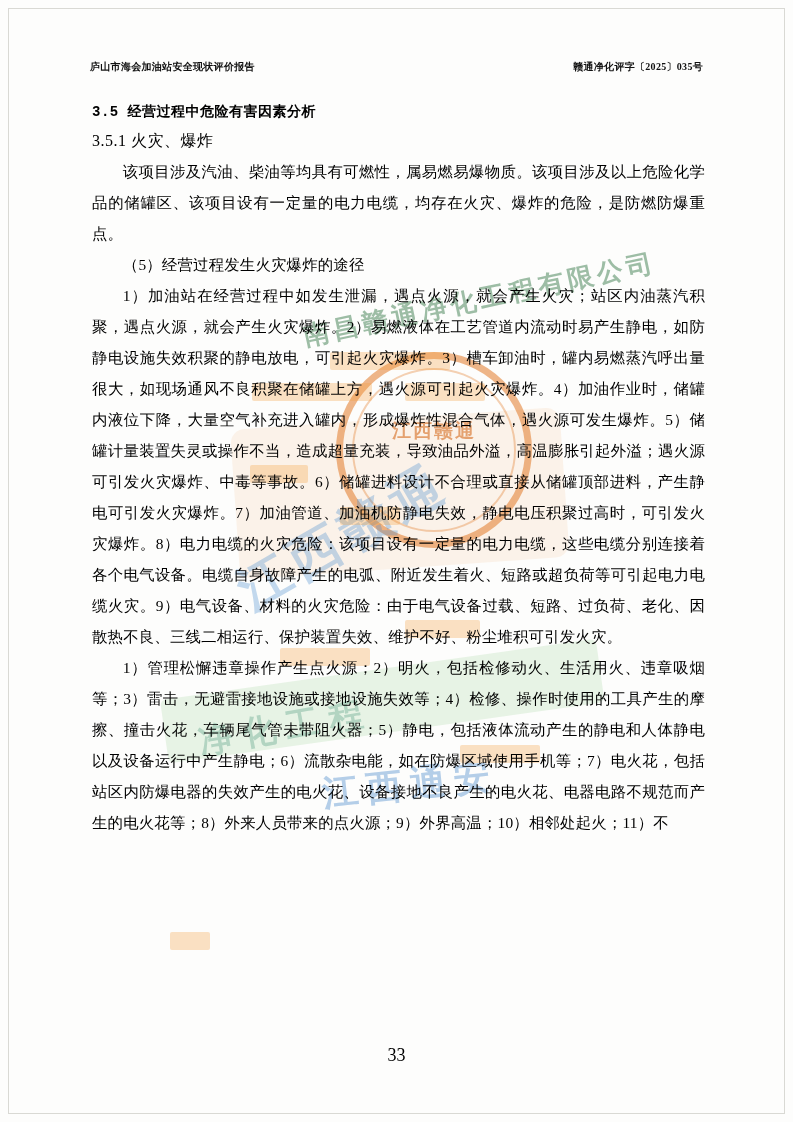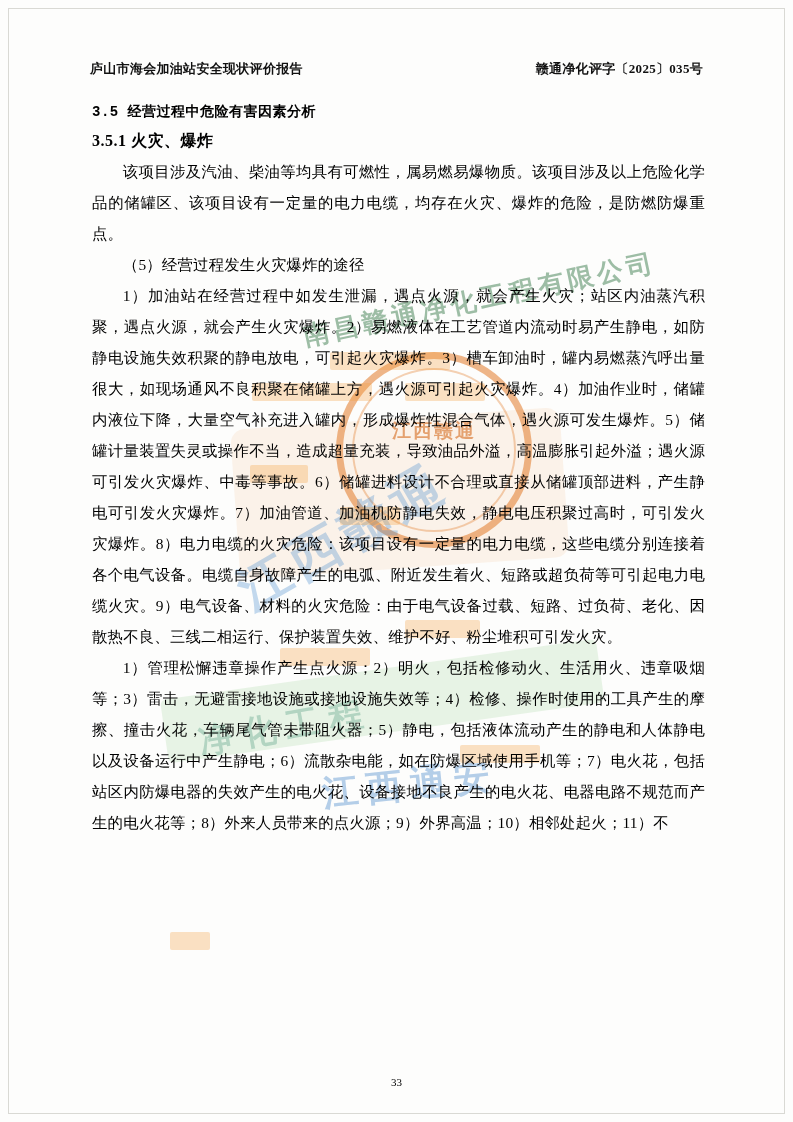--- a/index.html
+++ b/index.html
@@ -32,21 +32,21 @@
   }
 
   .header {
     position: absolute;
     left: 90px;
     right: 90px;
     top: 60px;
     display: flex;
     justify-content: space-between;
     align-items: baseline;
-    font-size: 13px;
+    font-size: 10px;
     font-weight: bold;
     letter-spacing: 0.3px;
     color: #111;
   }
   .header .left { white-space: nowrap; }
   .header .right { white-space: nowrap; margin-left: 7px; }
 
   .content {
     position: absolute;
     left: 92px;
@@ -56,41 +56,41 @@
 
   h2.sec {
     font-size: 14px;
     font-weight: bold;
     margin: 8px 0 4px 0;
     letter-spacing: 0.5px;
     font-family: Liberation Mono, monospace;
   }
   h3.subsec {
     font-size: 16px;
-    font-weight: bold;
+    font-weight: normal;
     margin: 10px 0 4px 0;
     letter-spacing: 0.5px;
   }
   p.para {
     font-size: 15.4px;
     line-height: 31px;
     margin: 0;
     text-align: justify;
     text-justify: inter-ideograph;
     text-indent: 2em;
     letter-spacing: 0.2px;
   }
 
   .page-number {
     position: absolute;
     left: 0;
     right: 0;
-    bottom: 34px;
+    bottom: 56px;
     text-align: center;
-    font-size: 11px;
+    font-size: 18px;
     font-family: "Liberation Serif", serif;
   }
 
   
   .wm-layer {
     position: absolute;
     inset: 0;
     pointer-events: none;
     overflow: hidden;
   }

